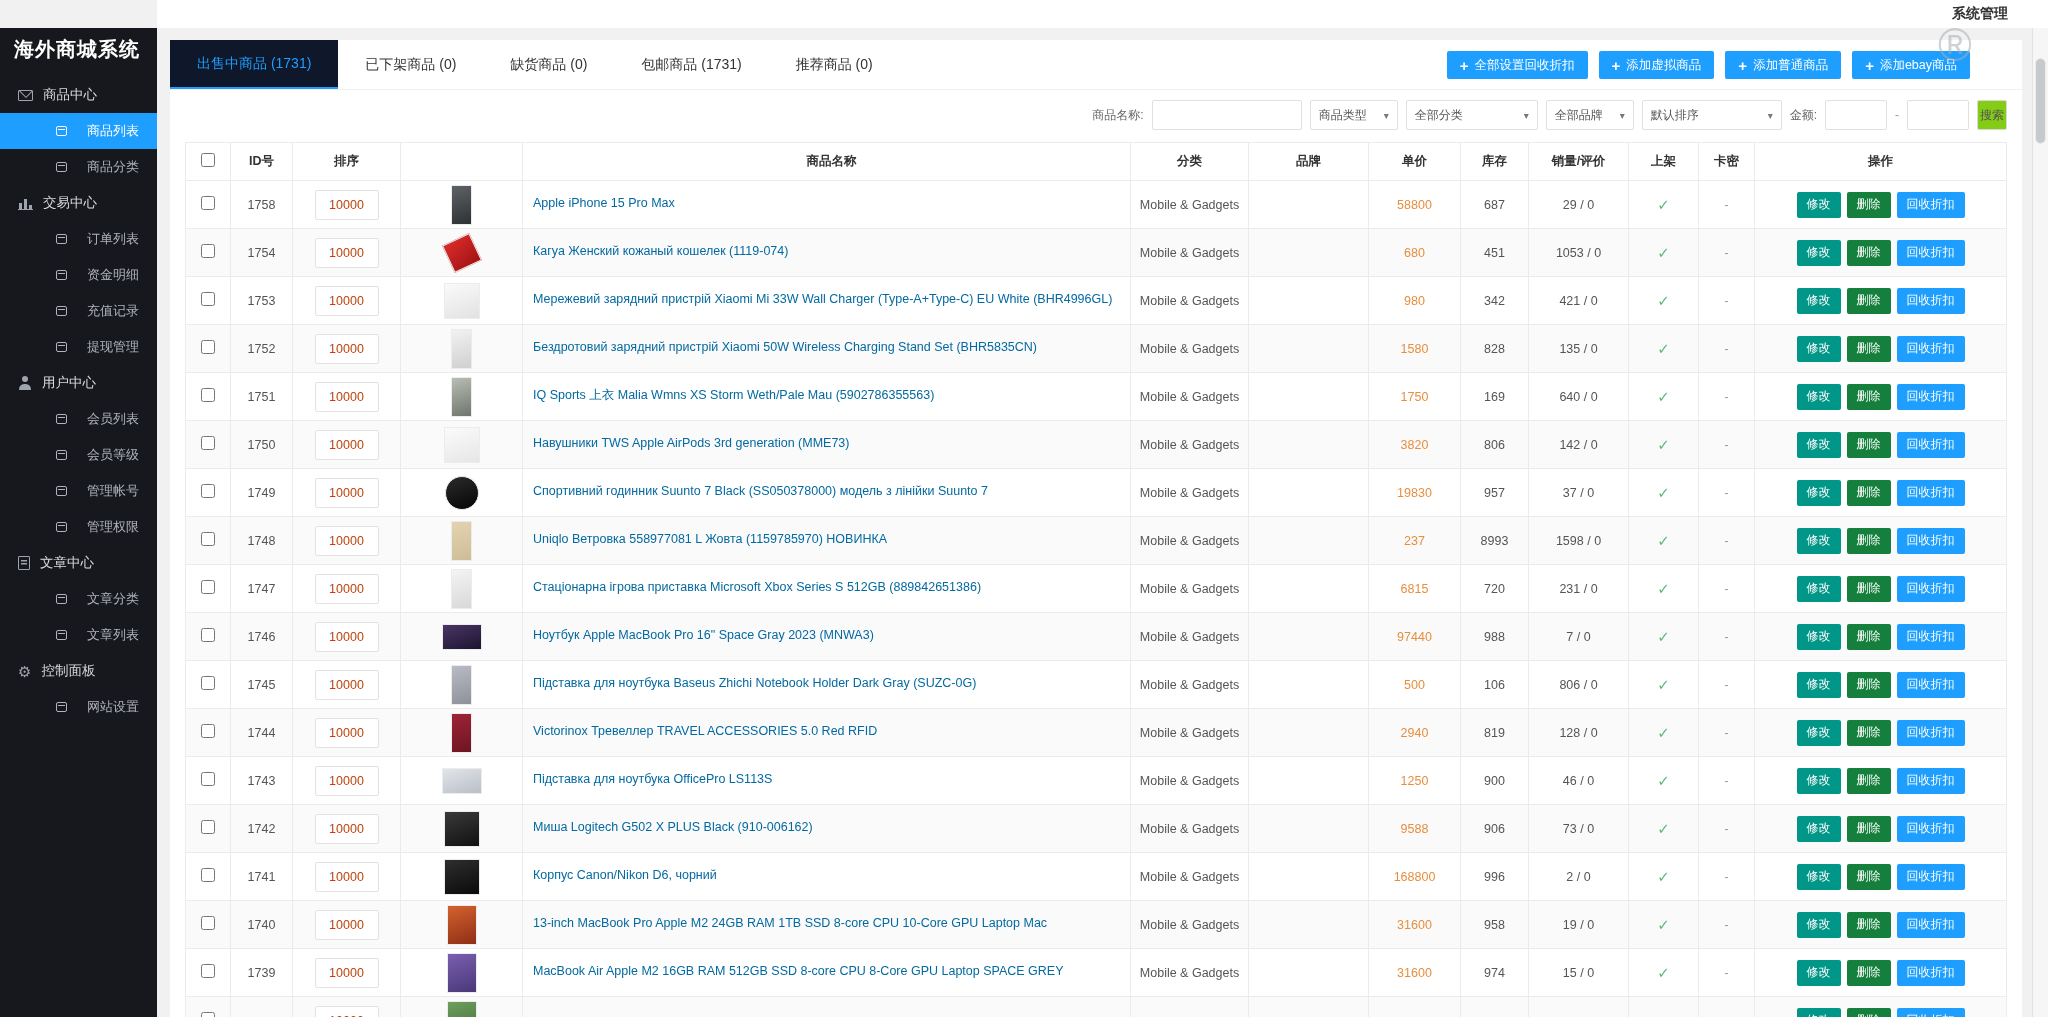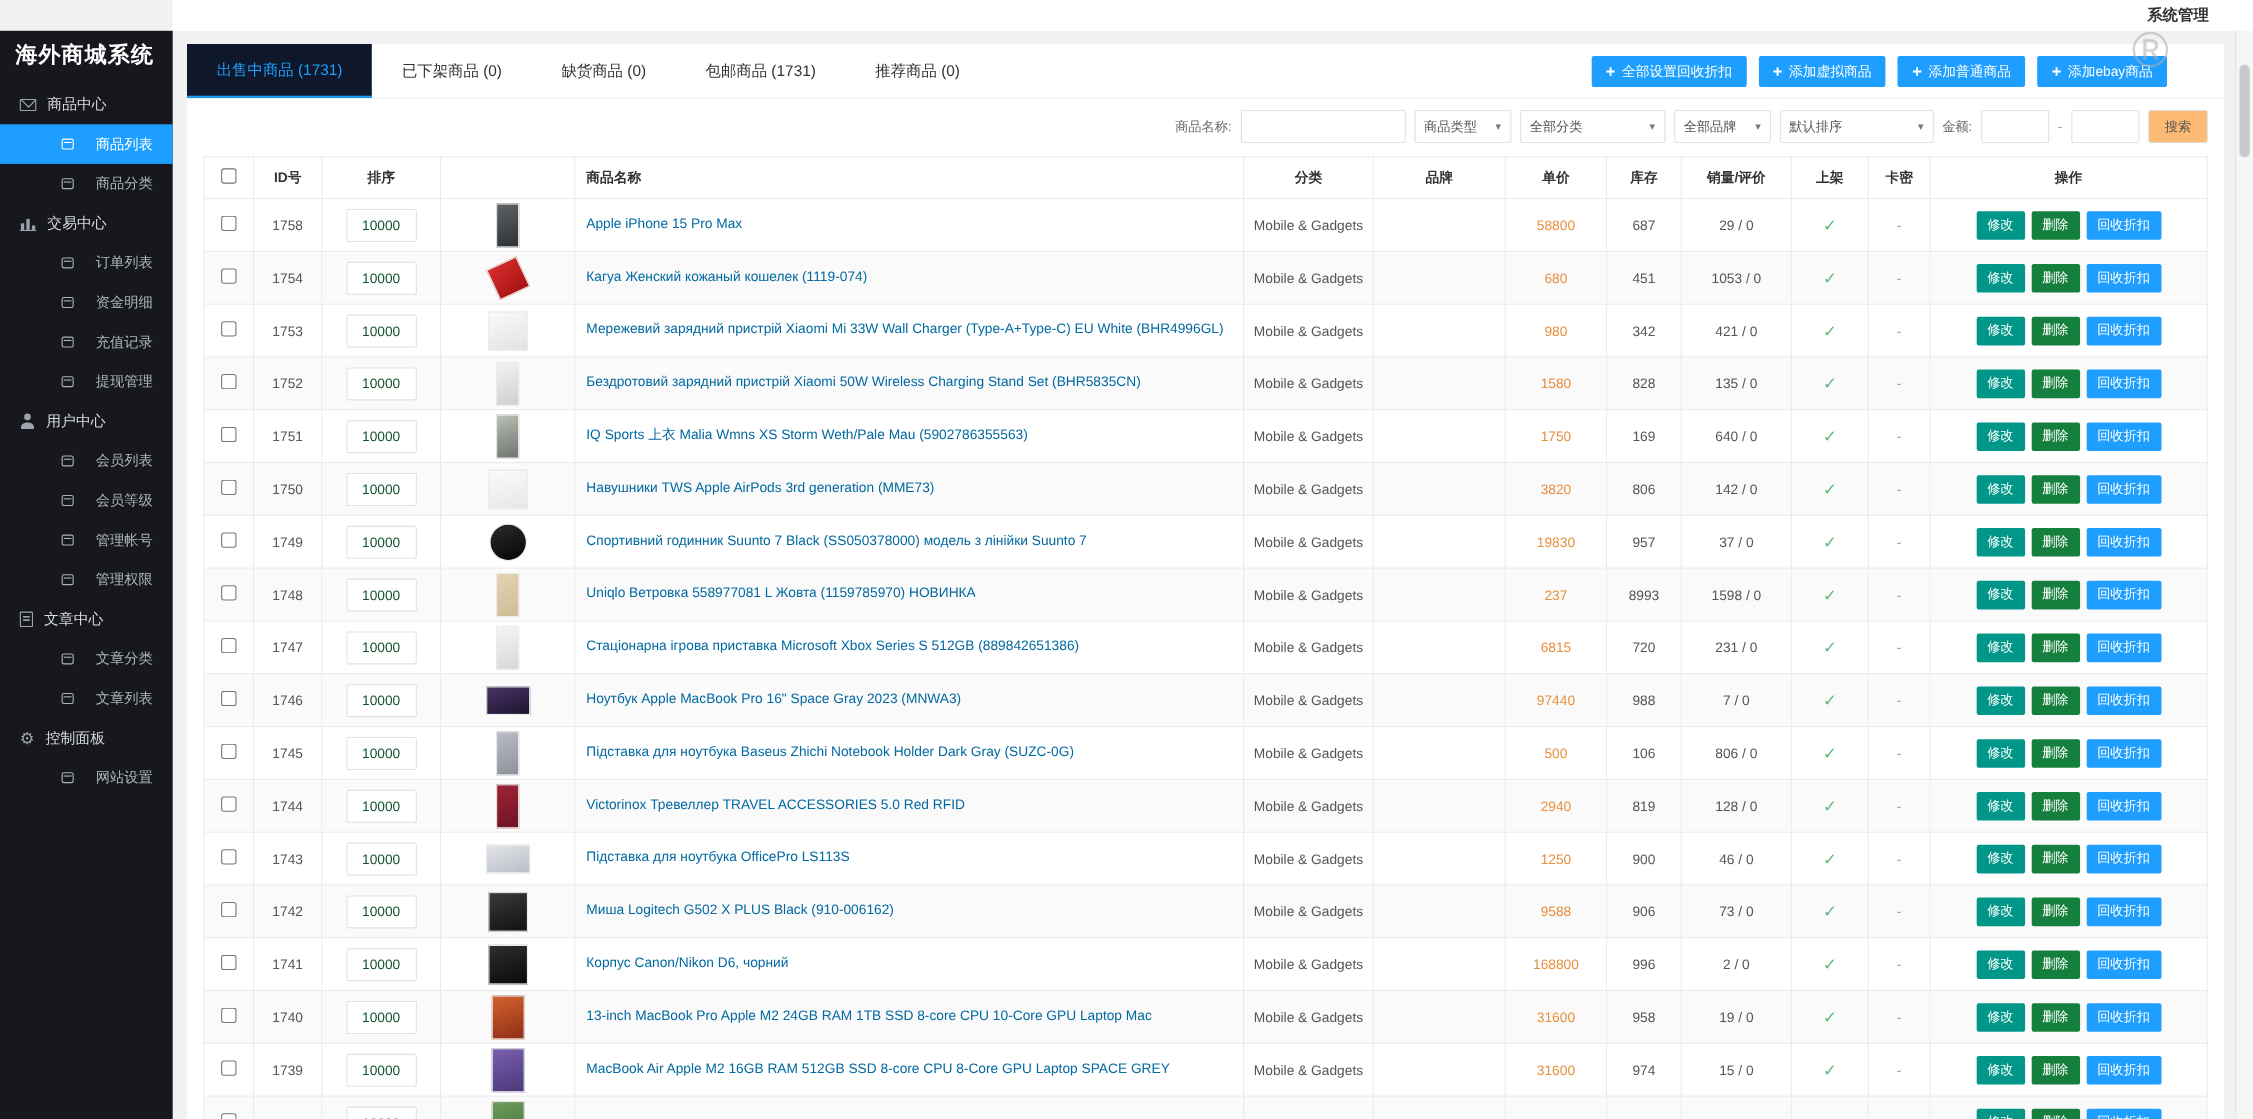--- a/index.html
+++ b/index.html
@@ -58,37 +58,37 @@
   .blue-btn .plus { font-size:15px; font-weight:bold; line-height:1; }
 
   .filterbar { display:flex; align-items:center; justify-content:flex-end; gap:8px; padding:10px 15px 12px; font-size:12px; color:#666; }
   .f-label { white-space:nowrap; }
   .f-input { height:30px; border:1px solid #e0e0e0; border-radius:2px; font-size:12px; color:#555; padding:0 8px; font-family:inherit; }
   .f-name { width:150px; }
   .f-amt { width:62px; }
   .f-select { height:30px; border:1px solid #e0e0e0; border-radius:2px; display:flex; align-items:center;
     justify-content:space-between; padding:0 8px; color:#555; cursor:pointer; background:#fff; white-space:nowrap; }
   .caret { font-size:10px; color:#777; margin-left:6px; }
-  .search-btn { height:30px; padding:0 14px; background:#fdba74; border:1px solid #d9d9d9; border-radius:2px;
+  .search-btn { height:30px; padding:0 2px; background:#84cc16; border:1px solid #d9d9d9; border-radius:2px;
     font-size:12px; color:#555; cursor:pointer; font-family:inherit; }
   .dash { color:#999; }
 
   
   .tablewrap { padding:0 15px; }
   table { width:100%; border-collapse:collapse; table-layout:fixed; }
   th, td { border:1px solid #ebebeb; font-size:12.5px; color:#555; text-align:center; vertical-align:middle; overflow:hidden; }
   th { height:38px; color:#333; font-weight:bold; background:#fff; }
   td { height:48px; }
   tbody tr:nth-child(even) td { background:#fafafa; }
   td.name-cell, th.name-cell { text-align:left; padding-left:10px; }
   .prod-link { color:#0369a1; text-decoration:none; cursor:pointer; display:inline-block; max-width:100%;
     white-space:nowrap; overflow:hidden; text-overflow:ellipsis; }
   .price-txt { color:#e78f3d; }
   .sort-input { width:64px; height:30px; border:1px solid #e2e2e2; border-radius:2px; text-align:center;
-    font-size:12.5px; color:#14532d; font-family:inherit; }
+    font-size:12.5px; color:#c2410c; font-family:inherit; }
   .check-ok { color:#5FB878; font-size:15px; font-weight:bold; }
   .muted { color:#999; }
   .thumb-box { display:flex; align-items:center; justify-content:center; height:44px; }
   .thumb { border:1px solid #ececec; }
   .thumb.tall { width:21px; height:40px; }
   .thumb.square { width:36px; height:36px; }
   .thumb.circle { width:34px; height:34px; border-radius:50%; }
   .thumb.wide { width:40px; height:26px; }
   .thumb.box { width:30px; height:40px; }
   .thumb.tilt { width:30px; height:30px; transform:rotate(-25deg); }
@@ -300,21 +300,21 @@
           <col style="width:70px">
           <col style="width:56px">
           <col style="width:252px">
       </colgroup>
       <thead>
         <tr>
           <th><input type="checkbox" style=""></th>
           <th>ID号</th>
           <th>排序</th>
           <th></th>
-          <th class="name-cell" style="text-align:left">商品名称</th>
+          <th class="name-cell" style="text-align:center">商品名称</th>
           <th>分类</th>
           <th>品牌</th>
           <th>单价</th>
           <th>库存</th>
           <th>销量/评价</th>
           <th>上架</th>
           <th>卡密</th>
           <th>操作</th>
         </tr>
       </thead>

